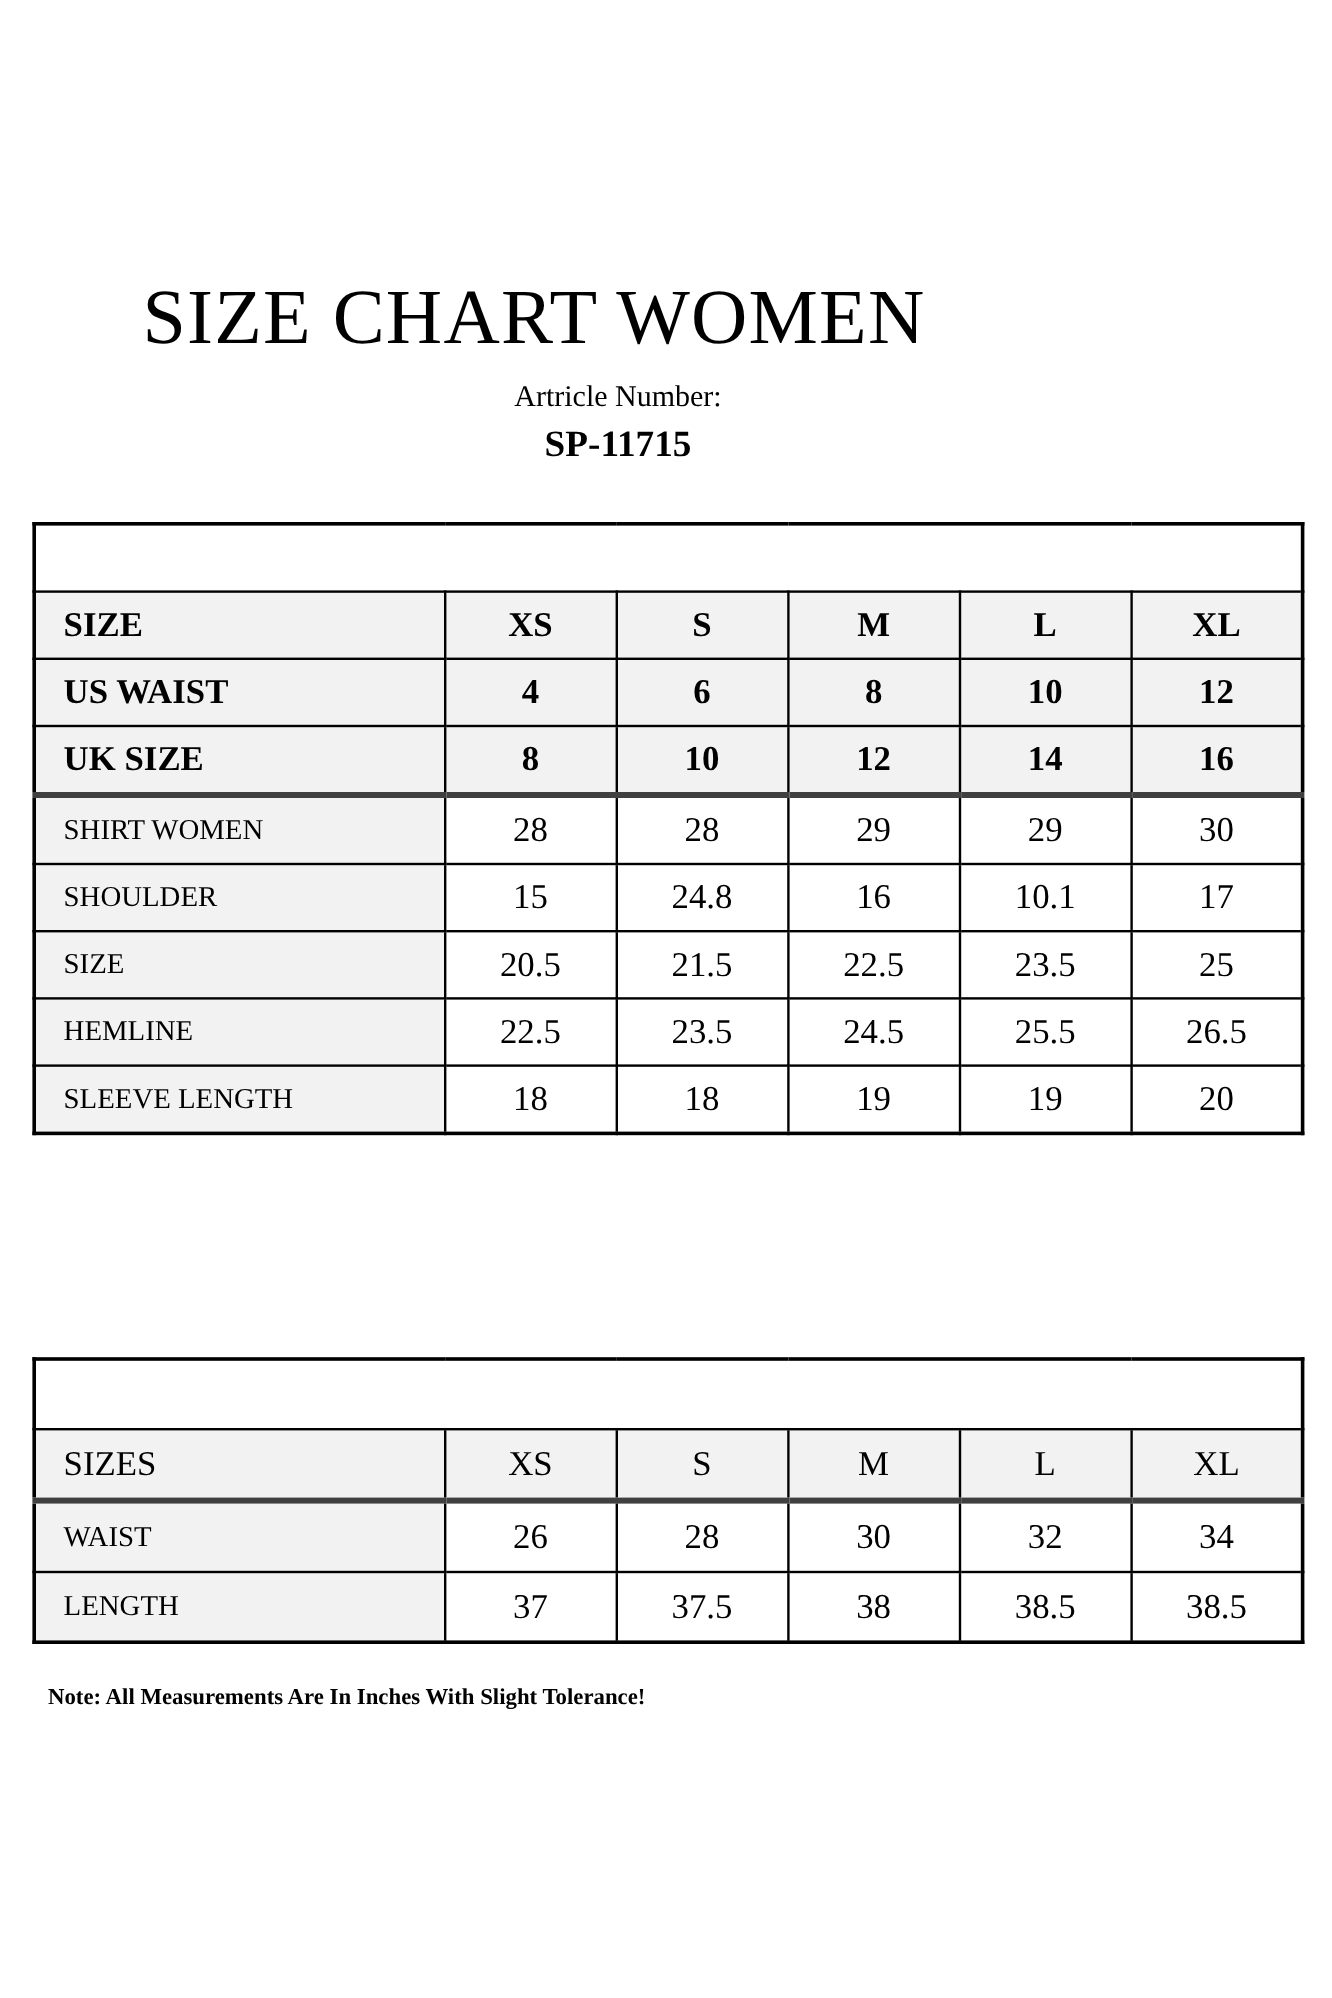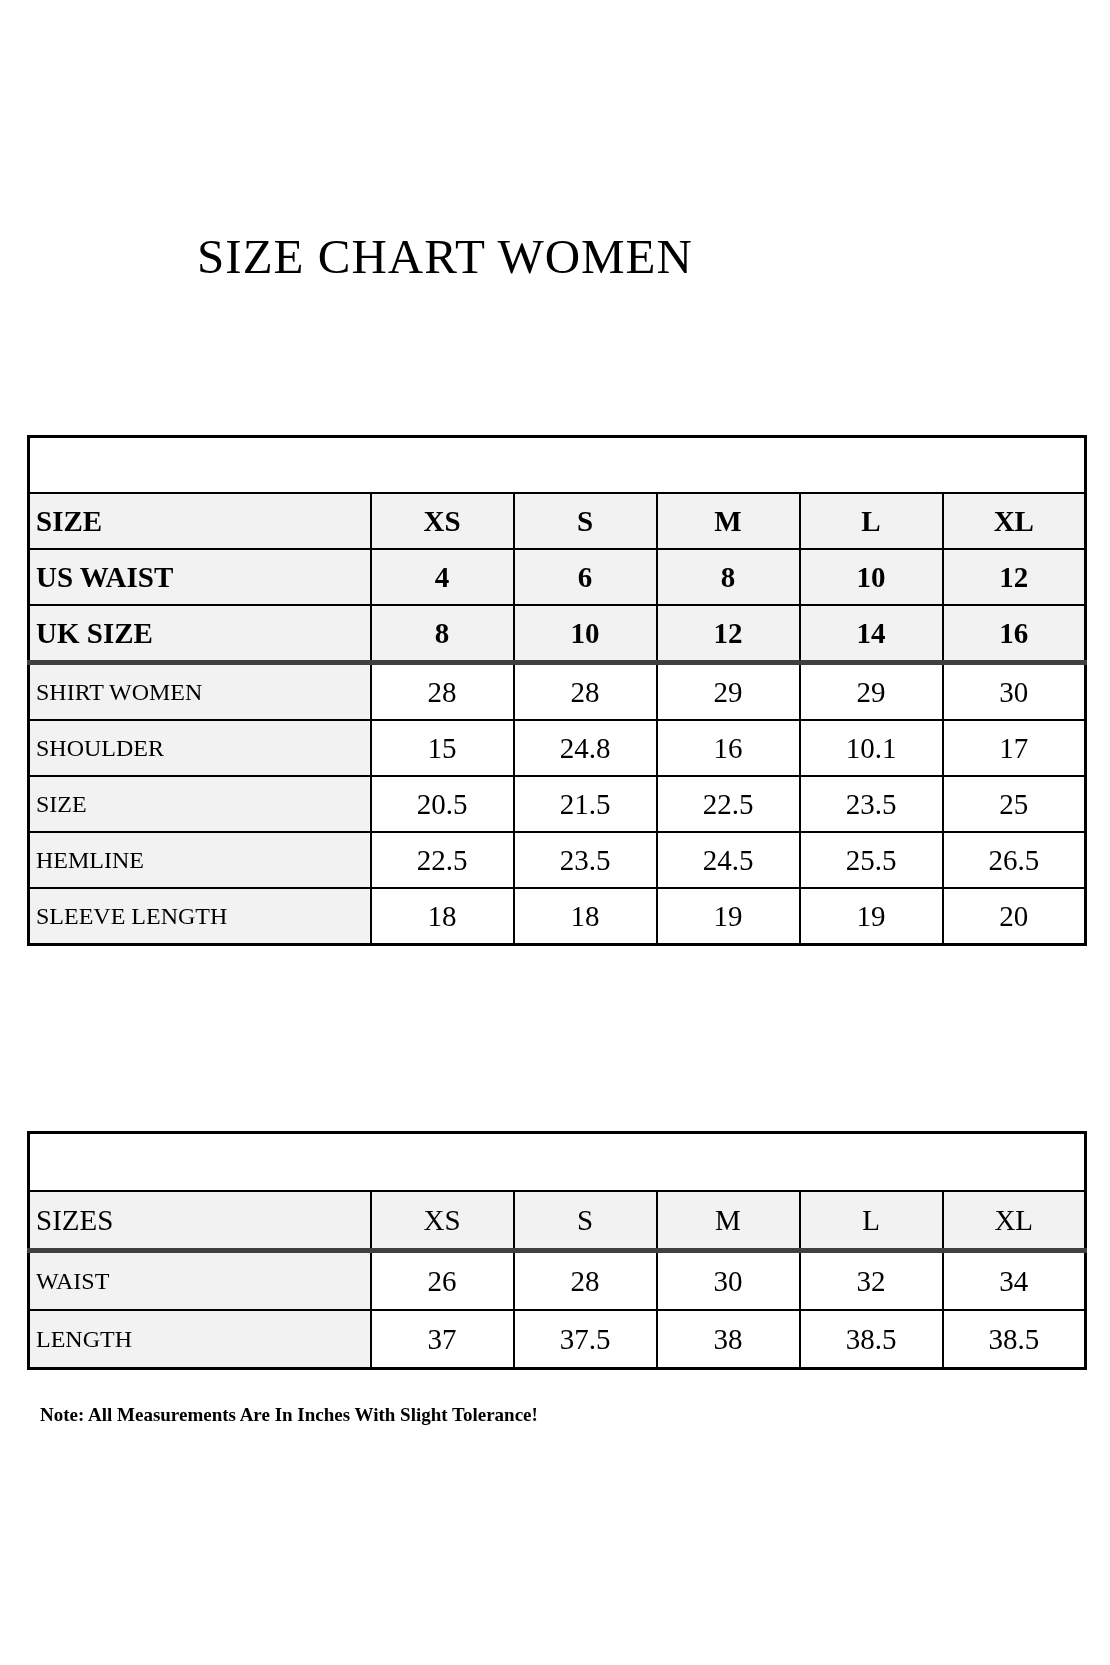--- a/index.html
+++ b/index.html
@@ -11,21 +11,21 @@
     color:#000;
     font-family:"Liberation Serif", serif;
     overflow:hidden;
   }
 
   .title {
     position:absolute;
     top:228px; left:0; width:890px;
     margin:0;
     text-align:center;
-    font-size:49px;
+    font-size:65px;
     font-weight:400;
     letter-spacing:1px;
     white-space:nowrap;
   }
 
   .article-block {
     position:absolute;
     top:316px; left:0;
     width:1030px;
     text-align:center;
@@ -67,21 +67,21 @@
     vertical-align:middle;
     font-size:29px;
     background:#ffffff;
     overflow:hidden;
     white-space:nowrap;
   }
   table.trouser td { height:56px; }
 
   table.sizechart td.lbl {
     text-align:left;
-    padding-left:6px;
+    padding-left:23px;
     background:#f2f2f2;
     font-size:24px;
   }
 
   
   table.sizechart tr.hdr td { background:#f2f2f2; }
   table.shirt tr.hdr td { font-weight:bold; }
   table.shirt tr.hdr td.lbl { font-size:29px; font-weight:bold; }
   table.trouser tr.hdr td { font-weight:400; }
   table.trouser tr.hdr td.lbl { font-size:29px; }
@@ -97,20 +97,24 @@
     font-weight:bold;
   }
 </style>
 </head>
 <body>
 
 <div class="page">
 
   <h1 class="title">SIZE CHART WOMEN</h1>
 
+  <div class="article-block">
+    <div class="article-label">Artricle Number:</div>
+    <div class="article-number">SP-11715</div>
+  </div>
 
   <table class="sizechart shirt">
     <colgroup>
       <col class="c-label">
         <col class="c-val">
         <col class="c-val">
         <col class="c-val">
         <col class="c-val">
         <col class="c-val">
     </colgroup>

